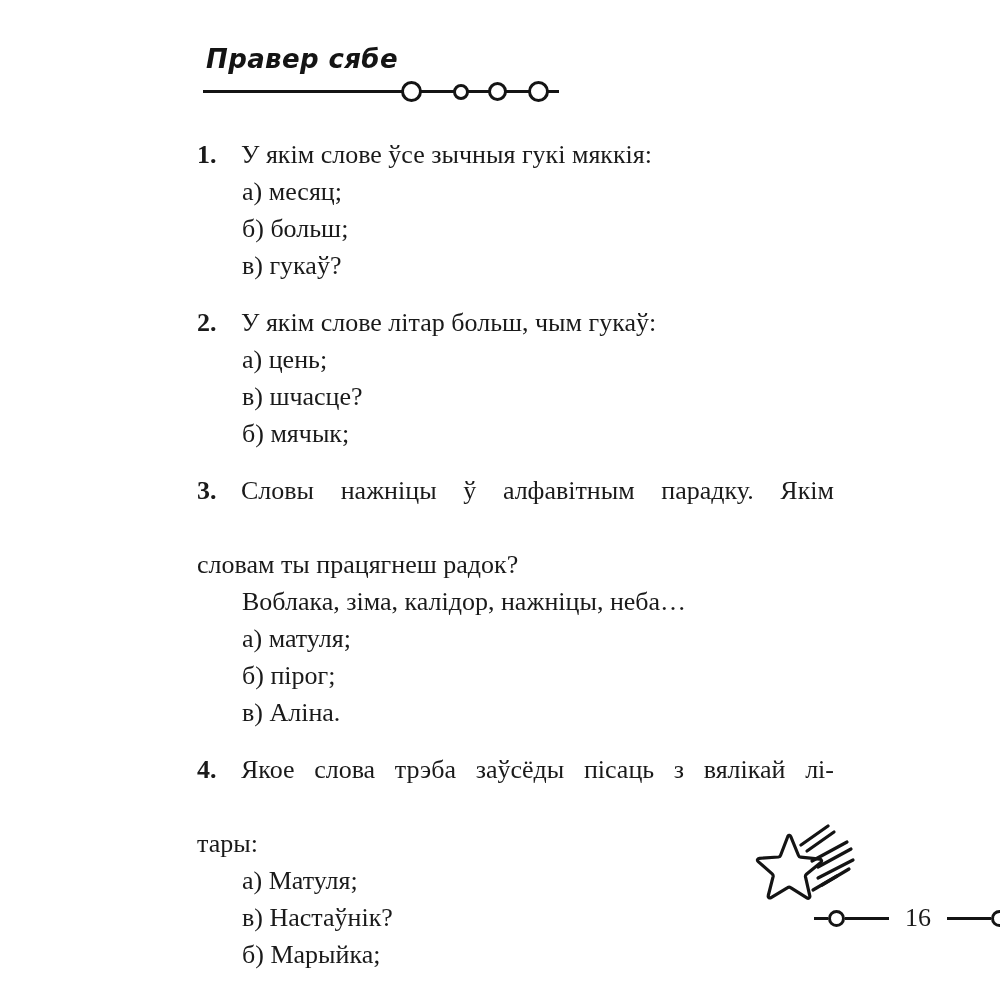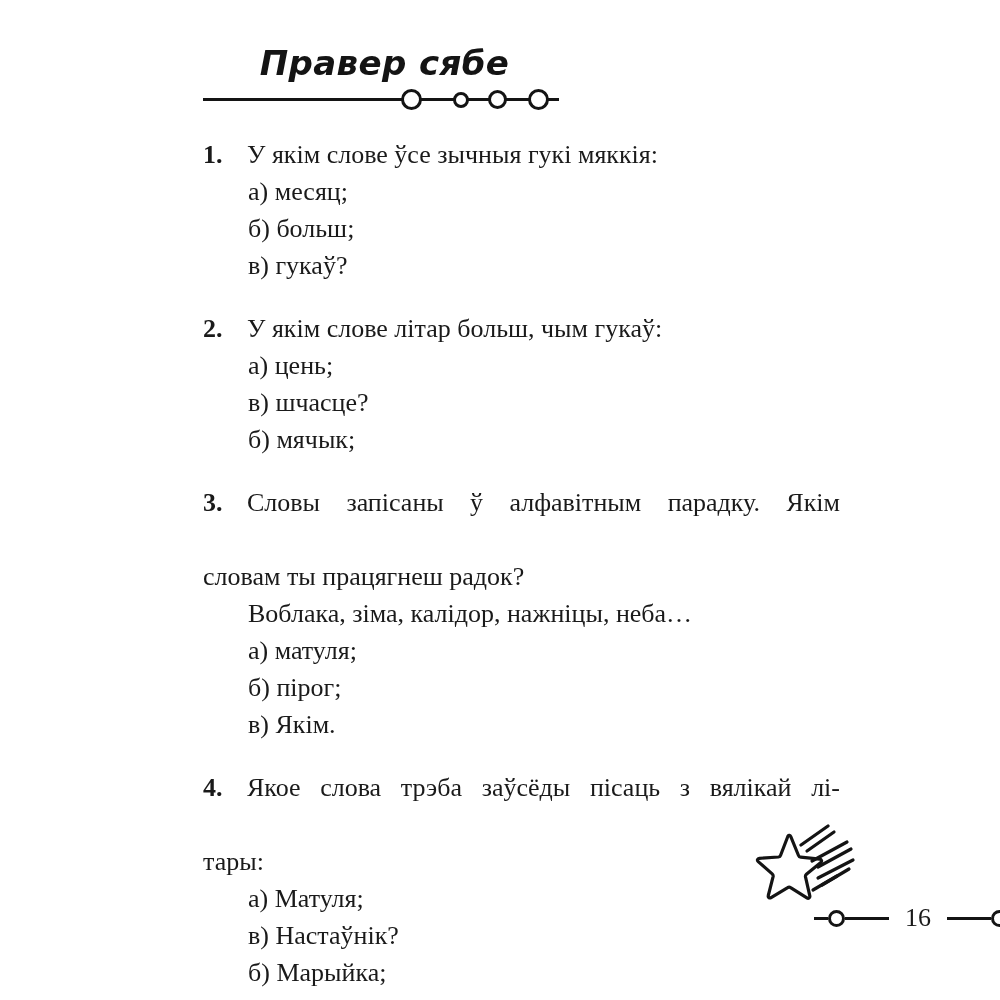--- a/index.html
+++ b/index.html
@@ -29,27 +29,26 @@
   .header {
     position: absolute;
     left: 203px;
     top: 46px;
     width: 360px;
   }
   .header-title {
     font-family: "DejaVu Sans", "Liberation Sans", sans-serif;
     font-weight: 700;
     font-style: italic;
-    font-size: 34px;
+    font-size: 26px;
     letter-spacing: 0.4px;
     line-height: 1;
     color: #141414;
     margin: 0 0 6px 3px;
     white-space: nowrap;
-    text-align: center;
   }
   .header-rule {
     position: relative;
     height: 26px;
     width: 356px;
   }
   .header-rule .rule-line {
     position: absolute;
     left: 0;
     top: 12px;
@@ -61,21 +60,21 @@
     position: absolute;
     border: 3px solid #141414;
     border-radius: 50%;
     background: #ffffff;
     box-sizing: border-box;
   }
 
   
   .content {
     position: absolute;
-    left: 203px;
+    left: 197px;
     top: 136px;
     width: 637px;
   }
 
   .q-block {
     margin: 0;
   }
   .q-line {
     display: block;
     font-size: 26px;
@@ -114,21 +113,21 @@
   .wordlist-line {
     display: block;
     font-size: 26px;
     line-height: 37px;
     margin: 0;
     padding-left: 45px;
     white-space: nowrap;
   }
 
   .gap-before {
-    margin-top: 26px;
+    margin-top: 20px;
   }
 
   
   .footer {
     position: absolute;
     left: 0;
     top: 898px;
     width: 1000px;
     height: 40px;
     display: flex;
@@ -206,29 +205,29 @@
       <div class="q-line">
         <span class="q-num">2.</span><span class="q-text">У якім слове літар больш, чым гукаў:</span>
       </div>
       <div class="opt-line">а) цень;</div>
       <div class="opt-line">в) шчасце?</div>
       <div class="opt-line">б) мячык;</div>
     </div>
 
     <div class="q-block gap-before">
       <div class="q-line stretch">
-        <span class="q-num">3.</span><span class="q-text">Словы запісаны ў алфавітным парадку. Якім</span>
+        <span class="q-num">3.</span><span class="q-text">Словы нажніцы ў алфавітным парадку. Якім</span>
       </div>
       <div class="q-line">
         <span class="q-text">словам ты працягнеш радок?</span>
       </div>
       <div class="wordlist-line">Воблака, зіма, калідор, нажніцы, неба…</div>
       <div class="opt-line">а) матуля;</div>
       <div class="opt-line">б) пірог;</div>
-      <div class="opt-line">в) Якім.</div>
+      <div class="opt-line">в) Аліна.</div>
     </div>
 
     <div class="q-block gap-before">
       <div class="q-line stretch">
         <span class="q-num">4.</span><span class="q-text">Якое слова трэба заўсёды пісаць з вялікай лі-</span>
       </div>
       <div class="q-line">
         <span class="q-text">тары:</span>
       </div>
       <div class="opt-line">а) Матуля;</div>

